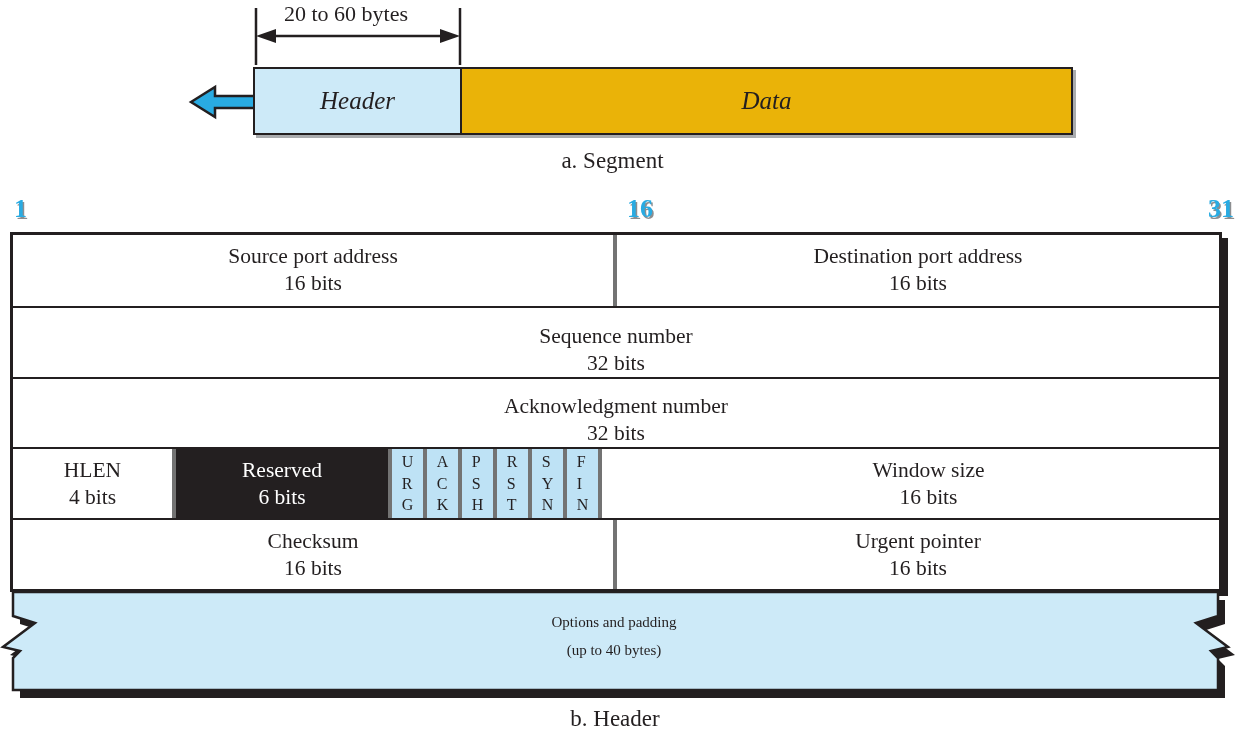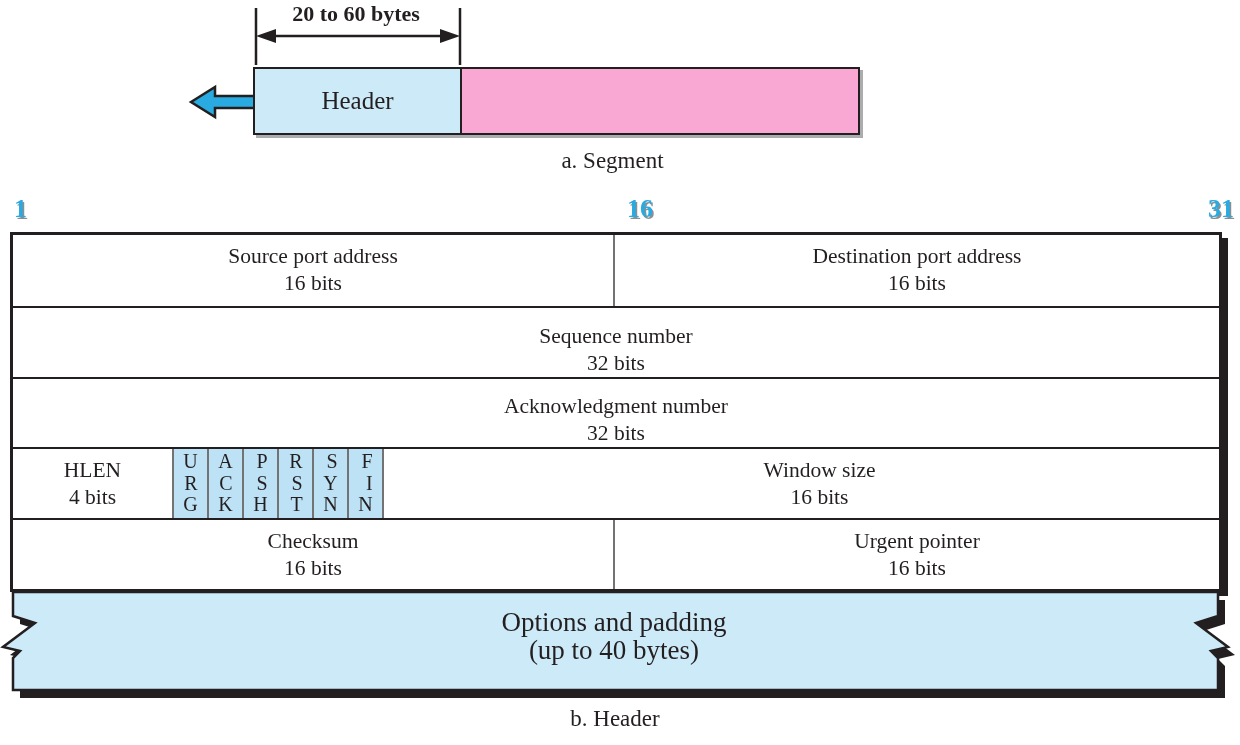--- a/index.html
+++ b/index.html
@@ -5,26 +5,27 @@
   * { margin:0; padding:0; box-sizing:border-box; }
   html,body { background:#ffffff; }
   .stage {
     position:relative; width:1240px; height:745px;
     font-family:"Liberation Serif","DejaVu Serif",serif;
     color:#231F20; background:#ffffff; overflow:hidden;
   }
   .abs { position:absolute; }
 
   
-  .dim-label { left:250px; top:1px; width:212px; text-align:center; font-size:22px;font-weight:bold; }
+  .dim-label { left:240px; top:1px; width:212px; text-align:center; font-size:22px; }
   .dim-arrow-svg { left:246px; top:7px; }
   .segment-box {
-    left:253px; top:67px; width:607px; height:68px;
-    border:2.5px solid #231F20; display:flex; background:#f9a8d4;
+    left:253px; top:67px; width:820px; height:68px;
+    border:2.5px solid #231F20; display:flex; background:#eab308;
     box-shadow:3px 3px 0 #aaacae;
+    font-style:italic;
   }
   .segment-header {
     width:207px; height:100%; background:#CDEAF8;
     border-right:2.5px solid #231F20;
     display:flex; align-items:center; justify-content:center; font-size:25px;
   }
   .segment-data {
     flex:1; display:flex; align-items:center; justify-content:center; font-size:25px;
   }
   .left-arrow-svg { left:188px; top:83px; }
@@ -39,41 +40,41 @@
 
   
   .table-shadow { left:16px; top:238px; width:1212px; height:358px; background:#231F20; }
   .tcp-table {
     left:10px; top:232px; width:1212px;
     border:3px solid #231F20; background:#fef9c3;
   }
   .t-row { display:flex; height:70.8px; border-top:2px solid #231F20; }
   .t-row:first-child { border-top:none; }
   .t-cell {
-    border-left:2px solid #737373;
+    border-left:4px solid #737373;
     display:flex; flex-direction:column; align-items:center; justify-content:center;
     text-align:center; font-size:21.5px; line-height:27px; background:#ffffff;
   }
   .t-cell:first-child { border-left:none; }
   .half-l { width:600px; }
   .half-r { flex:1; }
   .full { flex:1;justify-content:flex-end; }
   .hlen-cell { width:159px; }
   .reserved-cell { width:216px; background:#231F20; color:#ffffff; }
   .flag-cell { width:35px; background:#BEE2F5; justify-content:flex-start; padding-top:2px; }
   .flag-label {
-    width:0.72em; font-size:20px; line-height:21.5px;
-    word-break:break-all; text-align:right; margin:0 auto;
+    width:0.72em; font-size:16px; line-height:21.5px;
+    word-break:break-all; text-align:left; margin:0 auto;
   }
   .window-cell { flex:1;padding-left:36px; }
 
   
   .options-svg { left:0; top:590px; }
   .options-text { left:0; top:608px; width:1228px; text-align:center;
-                  font-size:27px; line-height:28px; z-index:5; }
+                  font-size:15px; line-height:28px; z-index:5; }
   .caption-b { left:0; top:706px; width:1230px; text-align:center; font-size:23px; }
 </style>
 </head>
 <body>
 
 <div class="stage">
 
   <div class="abs dim-label">20 to 60 bytes</div>
 
   <svg class="abs dim-arrow-svg" width="224" height="60" viewBox="0 0 224 60">
@@ -84,20 +85,23 @@
     <polygon points="214,29 194,22 194,36" fill="#231F20"></polygon>
   </svg>
 
   <svg class="abs left-arrow-svg" width="70" height="38" viewBox="0 0 70 38">
     <polygon points="3,19 27,4 27,13 68,13 68,25 27,25 27,34" fill="#29ABE2" stroke="#231F20" stroke-width="2.5" stroke-linejoin="miter"></polygon>
   </svg>
 
   <div class="abs segment-box">
     <div class="segment-header">
       <span>Header</span>
+    </div>
+    <div class="segment-data">
+      <span>Data</span>
     </div>
   </div>
 
   <div class="abs caption-a">a. Segment</div>
 
   <div class="abs bit-label bit-1">1</div>
   <div class="abs bit-label bit-16">16</div>
   <div class="abs bit-label bit-31">31</div>
 
   <div class="abs table-shadow"></div>
@@ -126,20 +130,24 @@
       <div class="t-cell full">
         <div>Acknowledgment number</div>
         <div>32 bits</div>
       </div>
     </div>
 
     <div class="t-row">
       <div class="t-cell hlen-cell">
         <div>HLEN</div>
         <div>4 bits</div>
+      </div>
+      <div class="t-cell reserved-cell">
+        <div>Reserved</div>
+        <div>6 bits</div>
       </div>
       <div class="t-cell flag-cell">
         <div class="flag-label">URG</div>
       </div>
       <div class="t-cell flag-cell">
         <div class="flag-label">ACK</div>
       </div>
       <div class="t-cell flag-cell">
         <div class="flag-label">PSH</div>
       </div>

